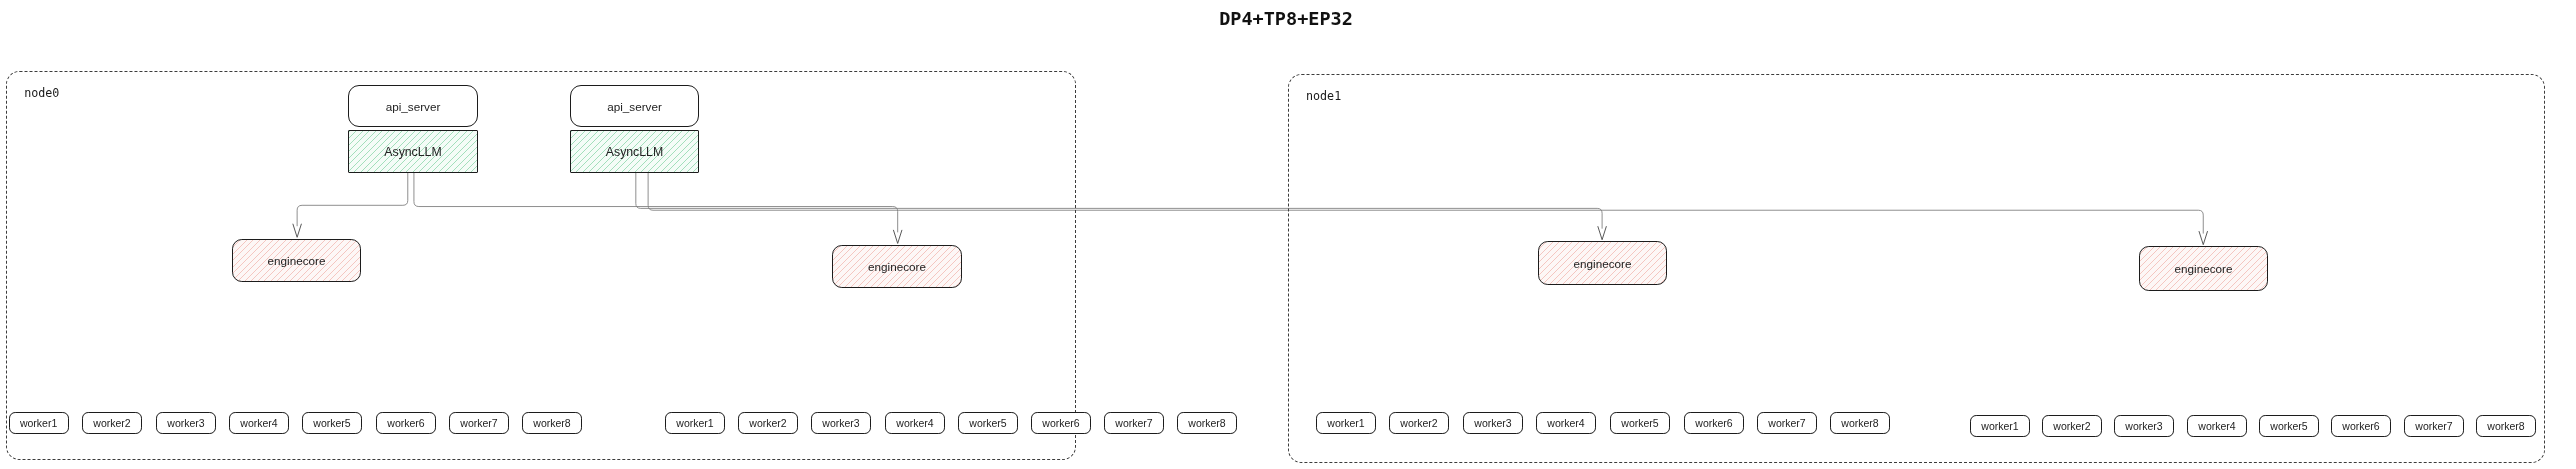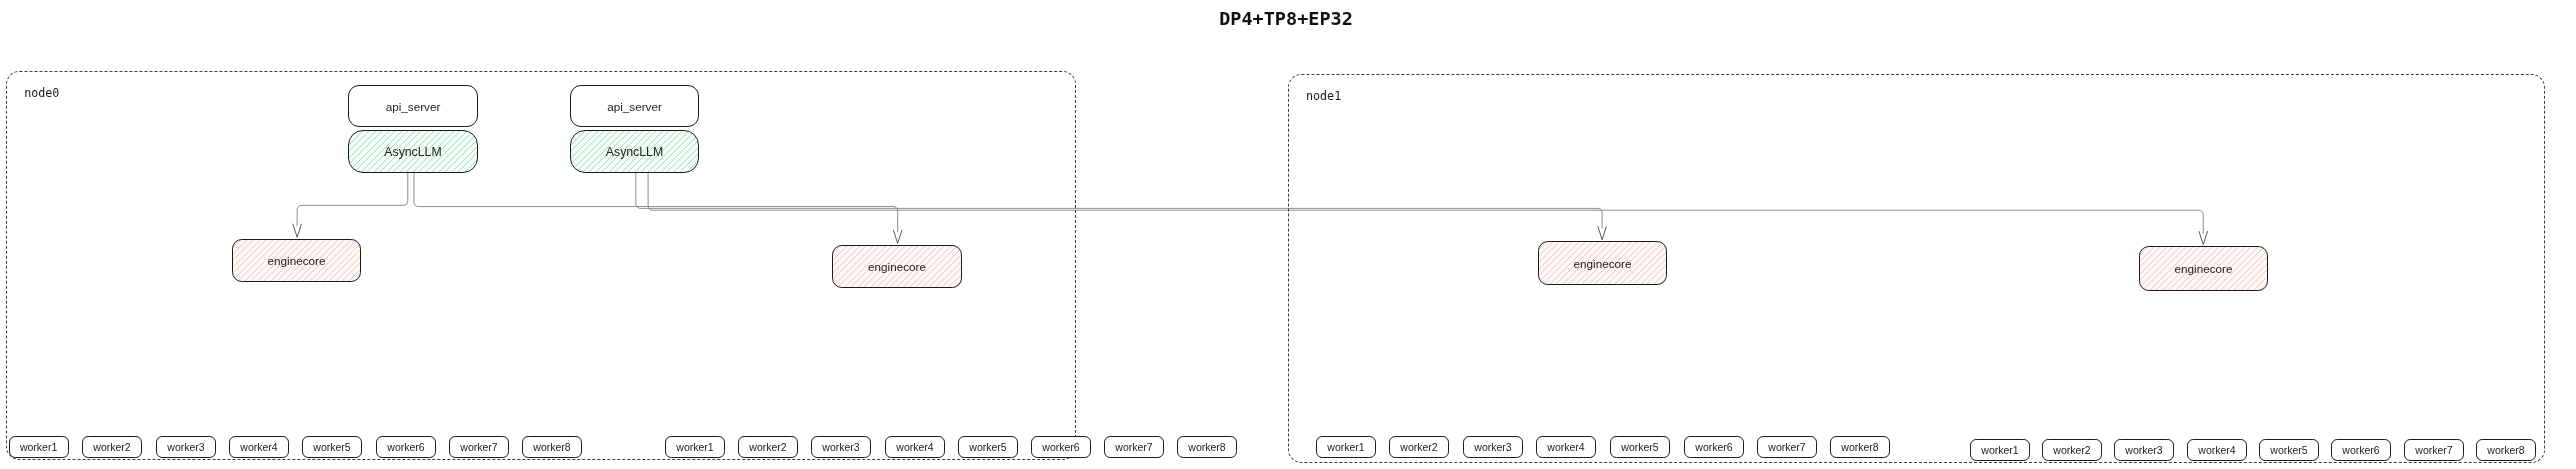--- a/index.html
+++ b/index.html
@@ -42,39 +42,38 @@
     display:flex;align-items:center;justify-content:center;
     color:#222222;
     background:#ffffff;
     white-space:nowrap;
   }
   .api{
     border-radius:11px;
     font-size:11.7px;
   }
   .llm{
-    border-radius:15px;
+    border-radius:1px;
     font-size:12.3px;
     background-color:#f4fcf7;
     background-image:repeating-linear-gradient(135deg,
       rgba(96,199,139,0.55) 0px, rgba(96,199,139,0.55) 0.8px,
       transparent 0.8px, transparent 4.6px);
   }
   .ec{
     border-radius:9.8px;
     font-size:11.7px;
     background-color:#fdf7f6;
     background-image:repeating-linear-gradient(135deg,
       rgba(236,150,140,0.50) 0px, rgba(236,150,140,0.50) 0.7px,
       transparent 0.7px, transparent 4.6px);
   }
   .worker{
     border-radius:6.2px;
     font-size:10.5px;
-    margin-top:24px;
   }
   svg.edges{position:absolute;left:0;top:0;pointer-events:none;}
   svg.edges path{stroke:#7d7d7d;stroke-width:1.4;fill:none;}
   svg.edges polyline{stroke:#4a4a4a;stroke-width:1.5;fill:none;}
 </style>
 </head>
 <body>
 
 <div id="canvas">
   <div class="diagram-title">DP4+TP8+EP32</div>

